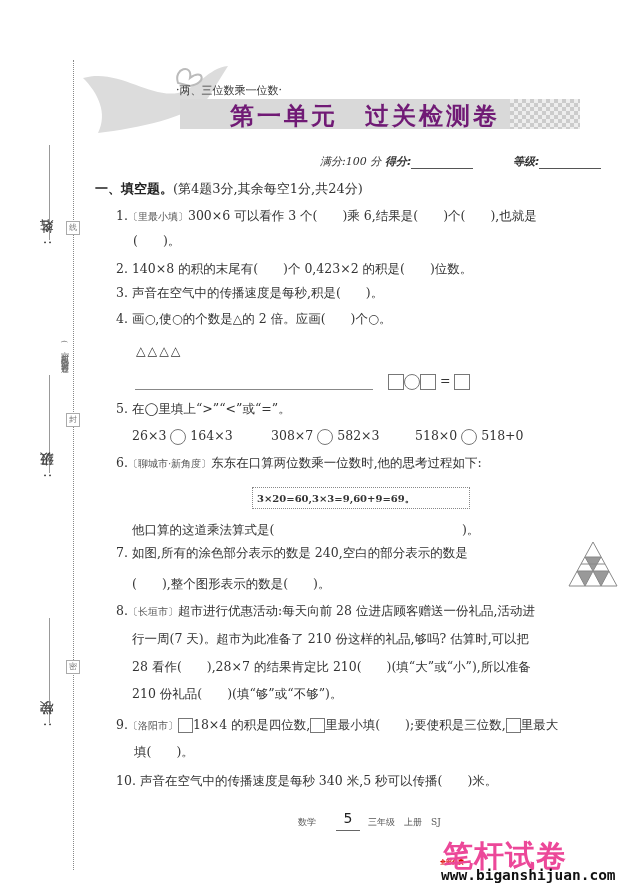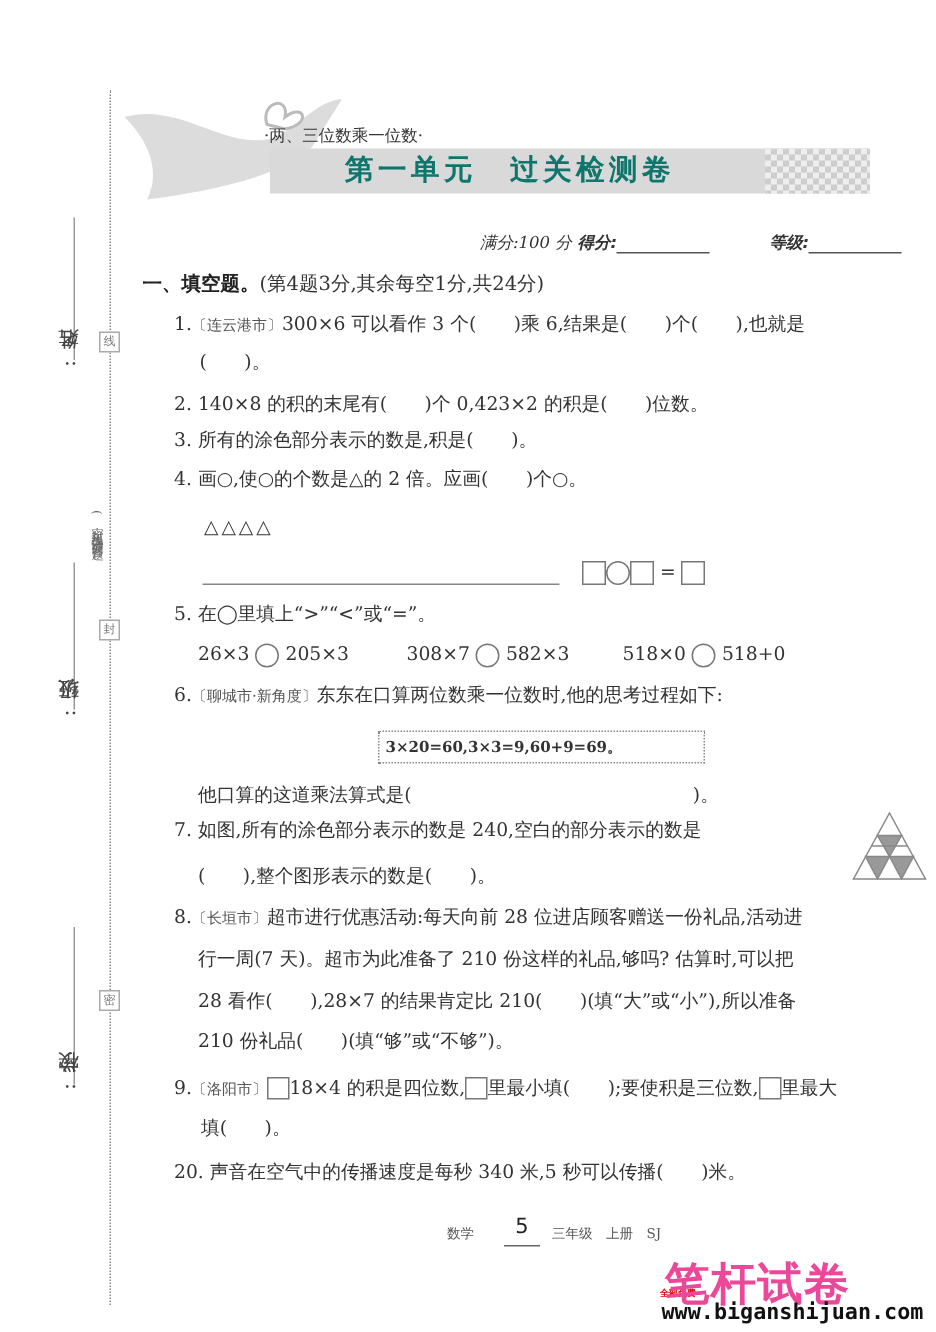--- a/index.html
+++ b/index.html
@@ -10,21 +10,21 @@
   .seal { position:absolute; left:66px; width:12px; height:12px; border:1px solid #aaa; background:#fff;
           font-size:8px; line-height:12px; text-align:center; color:#777; }
   .vlabel { position:absolute; writing-mode:vertical-rl; transform:rotate(180deg); font-size:14px; color:#444; }
   .vline { position:absolute; width:0; border-left:1px solid #999; }
   .vnote { position:absolute; writing-mode:vertical-rl; font-size:8px; color:#666; letter-spacing:2px; }
   .banner { position:absolute; left:180px; top:99px; width:400px; height:30px; background:#d9d9d9; }
   .checker { position:absolute; left:510px; top:99px; width:70px; height:30px;
     background-image: linear-gradient(45deg,#ccc 25%,transparent 25%,transparent 75%,#ccc 75%),
                       linear-gradient(45deg,#ccc 25%,transparent 25%,transparent 75%,#ccc 75%);
     background-size:8px 8px; background-position:0 0,4px 4px; background-color:#eee; }
-  .title { position:absolute; left:230px; top:100px; font-size:19px; font-weight:bold; color:#0f766e; letter-spacing:3px; font-family:"DejaVu Sans", sans-serif; }
+  .title { position:absolute; left:230px; top:100px; font-size:24px; font-weight:bold; color:#701a75; letter-spacing:3px; font-family:"DejaVu Sans", sans-serif; }
   .subtitle { position:absolute; left:176px; top:83px; font-size:11px; color:#333; }
   .score { position:absolute; top:154px; font-size:11px; color:#333;font-style:italic; }
   .score b { font-weight:bold; font-family:"DejaVu Sans", sans-serif; }
   .uline { display:inline-block; border-bottom:1px solid #555; height:12px; vertical-align:bottom; }
   .q { position:absolute; font-size:12.5px; color:#333; white-space:nowrap; }
   .sec { position:absolute; left:95px; top:180px; font-size:13px; white-space:nowrap; }
   .sec b { font-family:"DejaVu Sans", sans-serif; font-weight:bold; color:#222;text-align:center; }
   .tag { font-size:10px; color:#555; }
   .box { display:inline-block; width:13px; height:13px; border:1px solid #777; vertical-align:middle; }
   .circ { display:inline-block; width:14px; height:14px; border:1px solid #777; border-radius:50%; vertical-align:middle; }
@@ -62,36 +62,36 @@
 <div class="subtitle">·两、三位数乘一位数·</div>
 <div class="title">第一单元　过关检测卷</div>
 
 <div class="score" style="left:320px">满分:100 分</div>
 <div class="score" style="left:385px"><b>得分:</b><span class="uline" style="width:62px"></span></div>
 <div class="score" style="left:513px"><b>等级:</b><span class="uline" style="width:62px"></span></div>
 
 <div class="sec"><b>一、填空题。</b><span>(第4题3分,其余每空1分,共24分)</span></div>
 
 <div class="q" style="left:116px;top:208px">
-  <span>1.</span><span class="tag">〔连云港市〕</span><span>300×6 可以看作 3 个(　　)乘 6,结果是(　　)个(　　),也就是</span>
+  <span>1.</span><span class="tag">〔里最小填〕</span><span>300×6 可以看作 3 个(　　)乘 6,结果是(　　)个(　　),也就是</span>
 </div>
 <div class="q" style="left:133px;top:233px">(　　)。</div>
 
 <div class="q" style="left:116px;top:261px"><span>2.</span> <span>140×8 的积的末尾有(　　)个 0,423×2 的积是(　　)位数。</span></div>
-<div class="q" style="left:116px;top:285px"><span>3.</span> <span>所有的涂色部分表示的数是,积是(　　)。</span></div>
+<div class="q" style="left:116px;top:285px"><span>3.</span> <span>声音在空气中的传播速度是每秒,积是(　　)。</span></div>
 
 <div class="q" style="left:116px;top:311px"><span>4.</span> <span>画○,使○的个数是△的 2 倍。应画(　　)个○。</span></div>
 <div class="q" style="left:136px;top:343px;letter-spacing:2px">△△△△</div>
 <div class="abs" style="left:135px;top:389px;width:238px;border-bottom:1px solid #888"></div>
 <div class="q" style="left:388px;top:373px">
   <span class="box" style="width:14px;height:14px"></span><span class="circ"></span><span class="box" style="width:14px;height:14px"></span> <span>=</span> <span class="box" style="width:14px;height:14px"></span>
 </div>
 
 <div class="q" style="left:116px;top:401px"><span>5.</span> <span>在◯里填上“&gt;”“&lt;”或“=”。</span></div>
-<div class="q" style="left:132px;top:428px"><span>26×3</span> <span class="circ"></span> <span>205×3</span></div>
+<div class="q" style="left:132px;top:428px"><span>26×3</span> <span class="circ"></span> <span>164×3</span></div>
 <div class="q" style="left:271px;top:428px"><span>308×7</span> <span class="circ"></span> <span>582×3</span></div>
 <div class="q" style="left:415px;top:428px"><span>518×0</span> <span class="circ"></span> <span>518+0</span></div>
 
 <div class="q" style="left:116px;top:455px"><span>6.</span><span class="tag">〔聊城市·新角度〕</span><span>东东在口算两位数乘一位数时,他的思考过程如下:</span></div>
 <div class="dotbox">3×20=60,3×3=9,60+9=69。</div>
 <div class="q" style="left:132px;top:522px">他口算的这道乘法算式是(　　　　　　　　　　　　　　　)。</div>
 
 <div class="q" style="left:116px;top:545px"><span>7.</span> <span>如图,所有的涂色部分表示的数是 240,空白的部分表示的数是</span></div>
 <div class="q" style="left:132px;top:576px">(　　),整个图形表示的数是(　　)。</div>
 <svg class="abs" style="left:568px;top:541px" width="50" height="46">
@@ -105,21 +105,21 @@
 <div class="q" style="left:116px;top:603px"><span>8.</span><span class="tag">〔长垣市〕</span><span>超市进行优惠活动:每天向前 28 位进店顾客赠送一份礼品,活动进</span></div>
 <div class="q" style="left:132px;top:631px">行一周(7 天)。超市为此准备了 210 份这样的礼品,够吗? 估算时,可以把</div>
 <div class="q" style="left:132px;top:659px">28 看作(　　),28×7 的结果肯定比 210(　　)(填“大”或“小”),所以准备</div>
 <div class="q" style="left:132px;top:686px">210 份礼品(　　)(填“够”或“不够”)。</div>
 
 <div class="q" style="left:116px;top:717px">
   <span>9.</span><span class="tag">〔洛阳市〕</span><span class="box"></span><span>18×4 的积是四位数,</span><span class="box"></span><span>里最小填(　　);要使积是三位数,</span><span class="box"></span><span>里最大</span>
 </div>
 <div class="q" style="left:134px;top:744px">填(　　)。</div>
 
-<div class="q" style="left:116px;top:773px"><span>20.</span> <span>声音在空气中的传播速度是每秒 340 米,5 秒可以传播(　　)米。</span></div>
+<div class="q" style="left:116px;top:773px"><span>10.</span> <span>声音在空气中的传播速度是每秒 340 米,5 秒可以传播(　　)米。</span></div>
 
 <div class="footer" style="left:298px">数学</div>
 <div class="pgnum">5</div>
 <div class="footer" style="left:368px">三年级　上册　SJ</div>
 
 <div class="redtag">全部免费</div>
 <div class="brand">笔杆试卷</div>
 <div class="brandurl">www.biganshijuan.com</div>
 
 </body></html>

